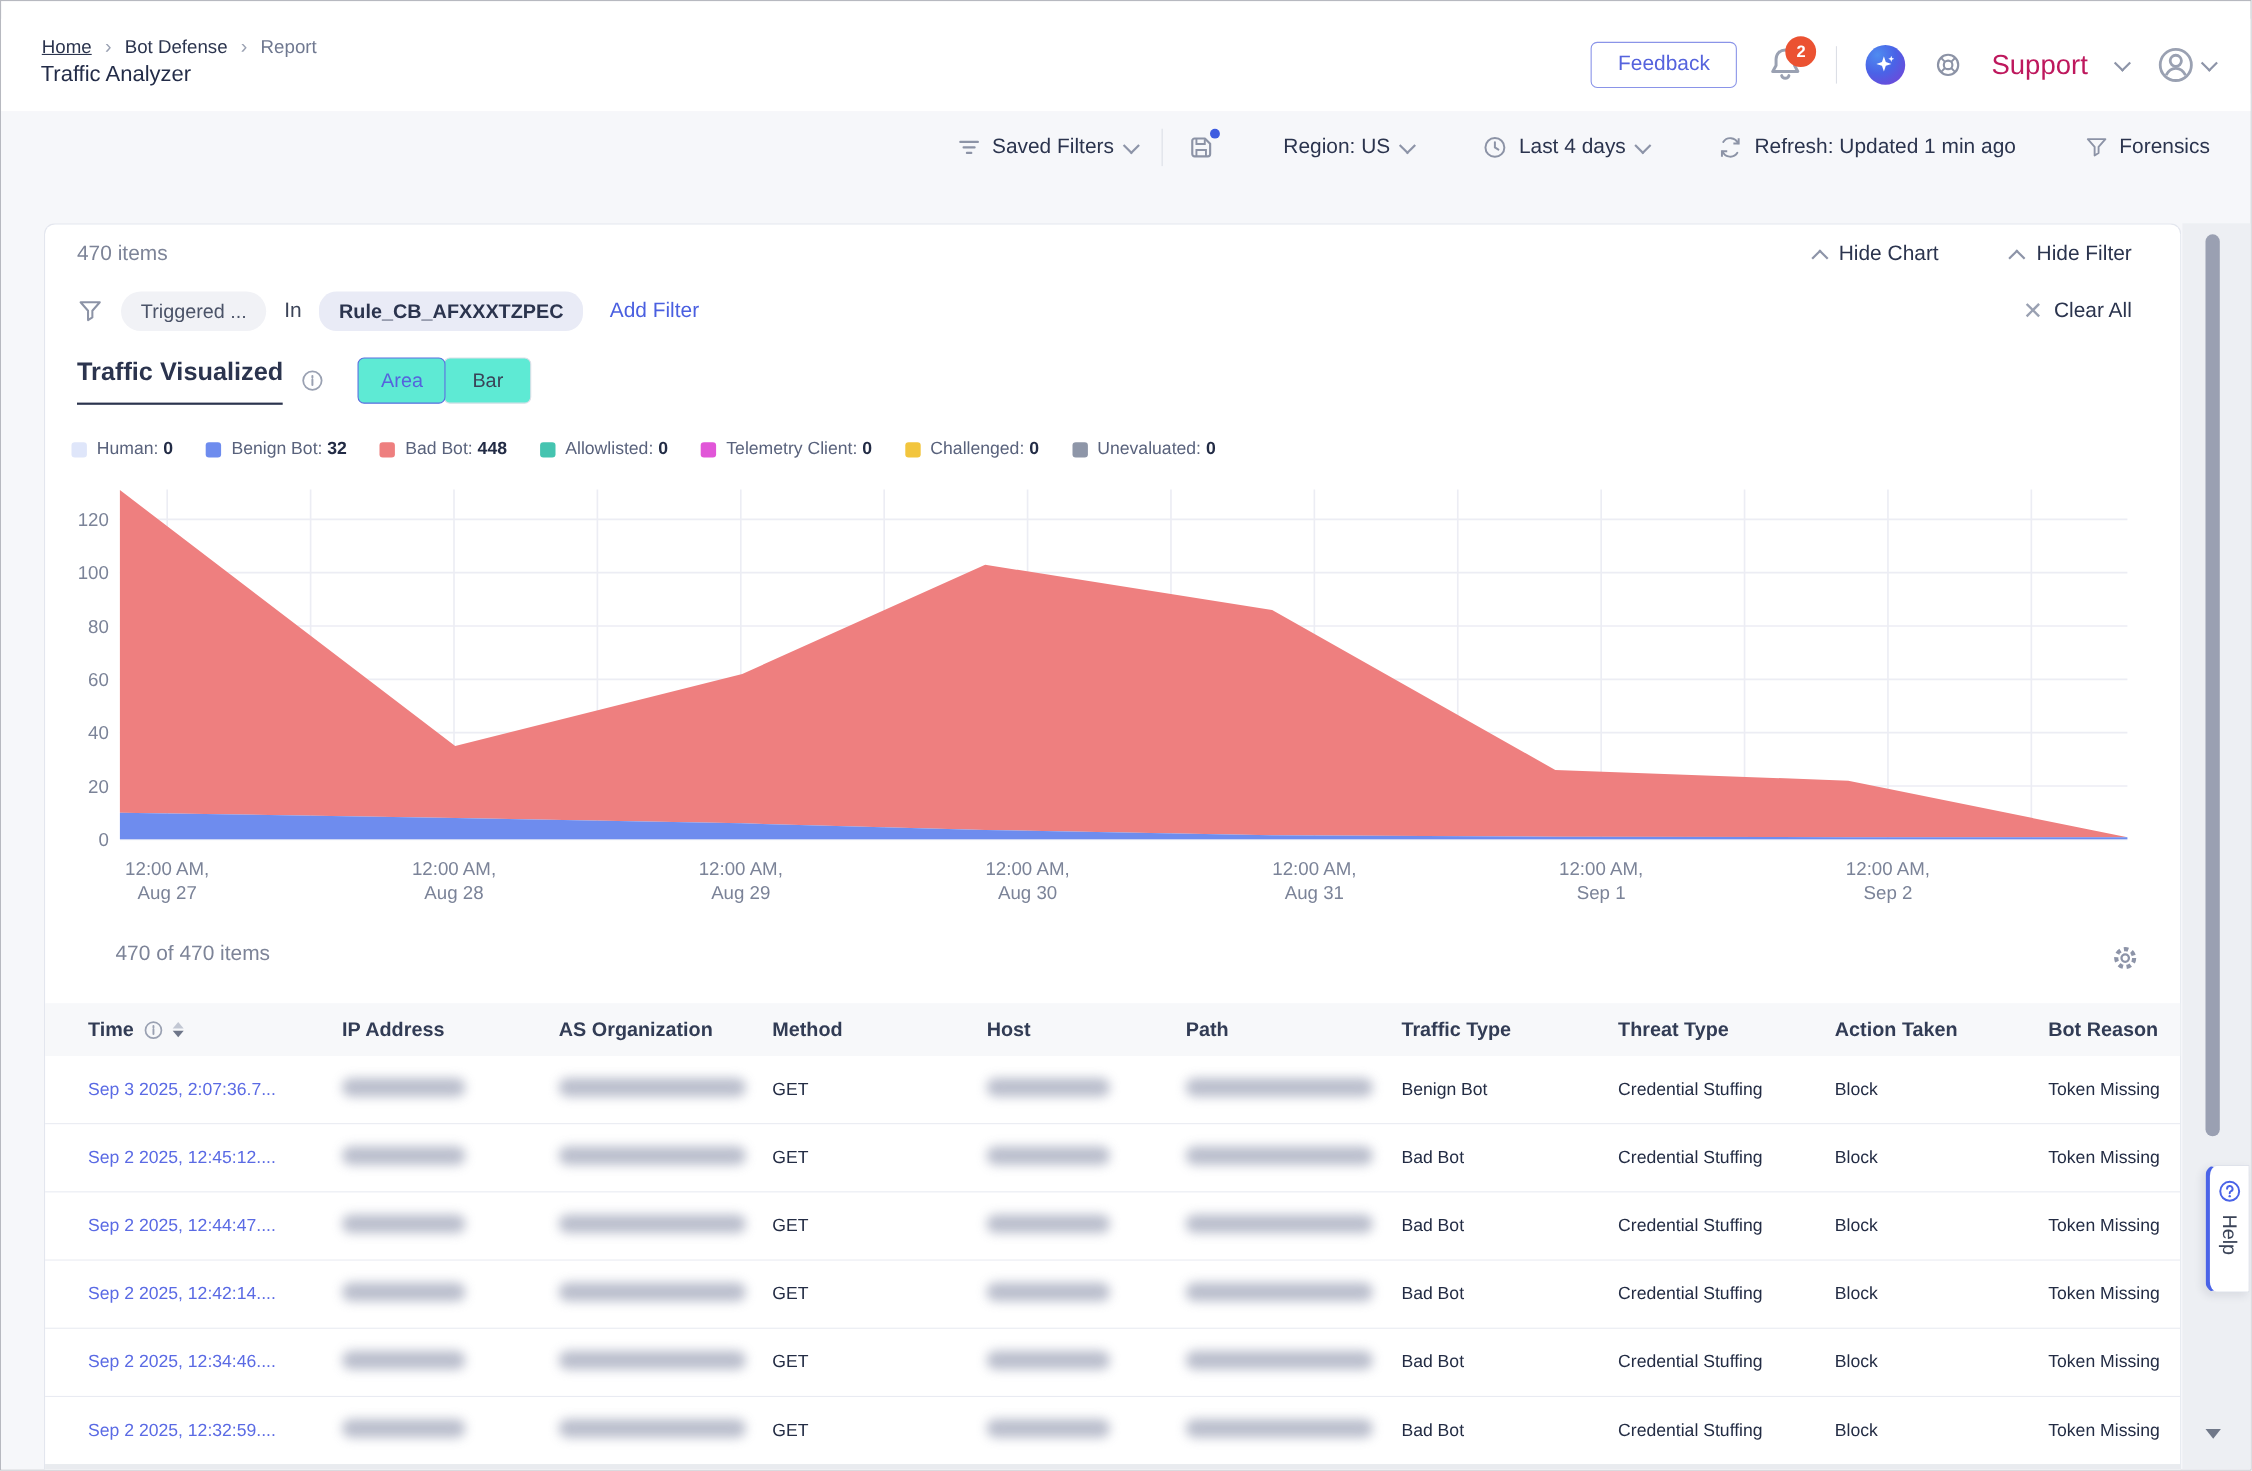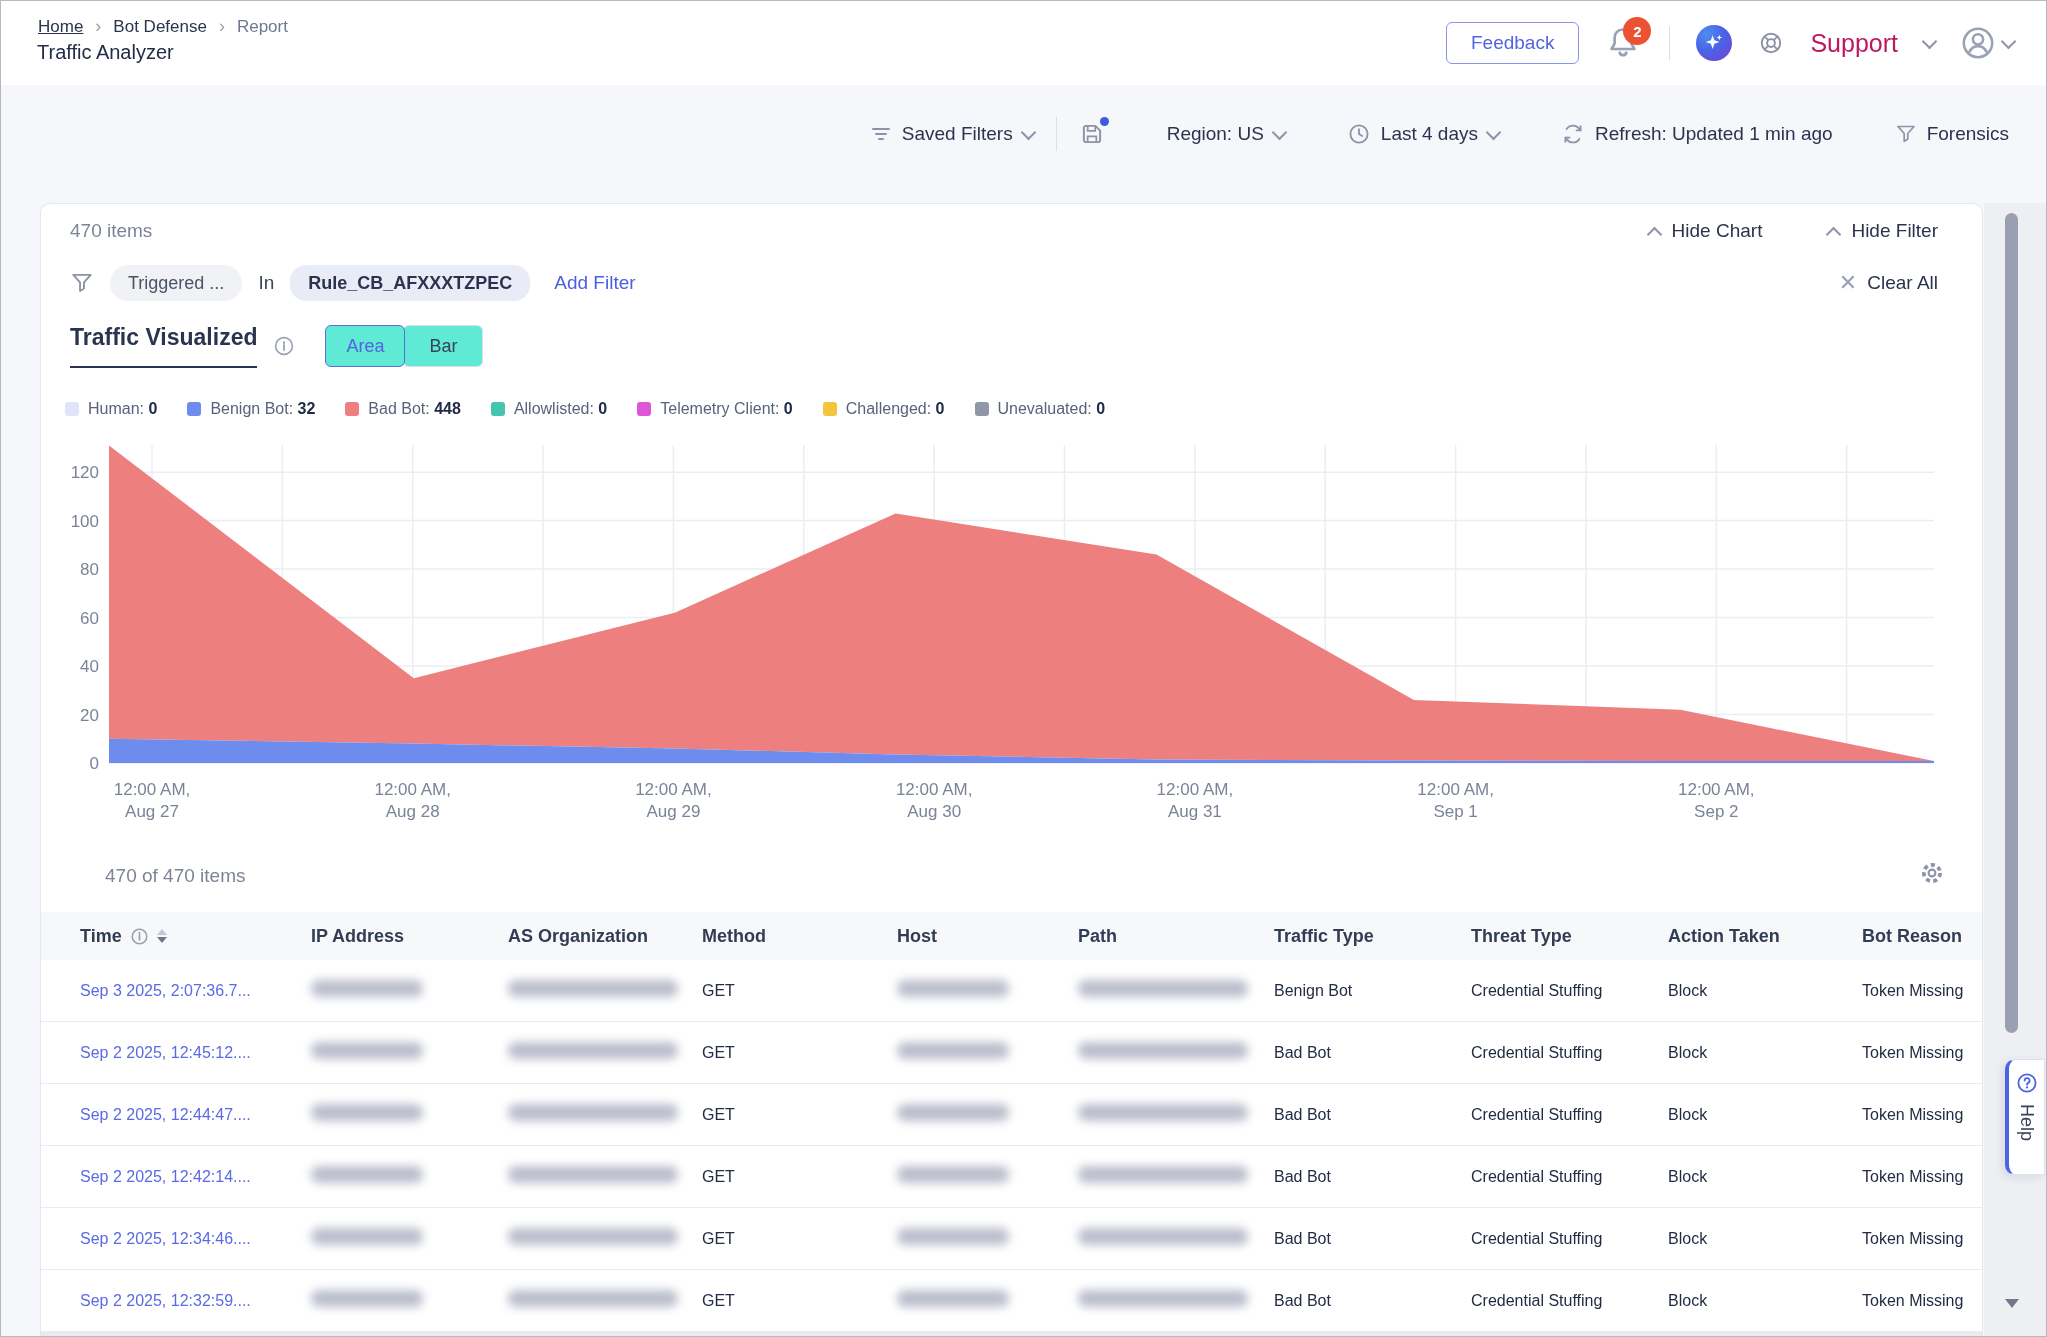--- a/index.html
+++ b/index.html
@@ -1,20 +1,20 @@
 <!DOCTYPE html>
 <html><head>
 <meta charset="utf-8">
 <style>
   html,body{margin:0;padding:0;background:#fff;}
   .screen{position:relative;width:2047px;height:1337px;box-sizing:border-box;border:1px solid #b7b9c0;
     background:#fff;font-family:"Liberation Sans",sans-serif;color:#2b344e;overflow:hidden;}
   .band{position:absolute;top:84px;left:0;right:0;bottom:0;background:#f6f7fa;}
   
-  .topbar{position:absolute;top:0;left:0;right:0;height:84px;background:#fff;}
+  .topbar{position:absolute;top:16px;left:0;right:0;height:84px;background:#fff;}
   .crumbs{position:absolute;left:37px;top:15px;font-size:17px;color:#2b344e;display:flex;gap:12px;align-items:center;}
   .crumbs .sep{color:#9aa1b2;font-size:18px;}
   .crumb-home{text-decoration:underline;cursor:pointer;}
   .crumb-muted{color:#6f7890;}
   .page-title{position:absolute;left:36px;top:40px;font-size:20px;font-weight:400;color:#232c48;}
   .top-right{position:absolute;right:32px;top:20px;display:flex;align-items:center;gap:26px;height:44px;}
   .feedback-btn{border:1px solid #8a94e8;color:#5563dd;background:#fff;font-size:19px;
     padding:9px 24px;border-radius:6px;font-family:inherit;cursor:pointer;}
   .bell-wrap{position:relative;width:38px;height:40px;cursor:pointer;}
   .badge{position:absolute;top:-6px;right:-8px;min-width:28px;height:28px;border-radius:14px;background:#eb5232;
@@ -52,21 +52,21 @@
   .section-title{font-size:23px;font-weight:bold;color:#2b344e;border-bottom:2.5px solid #2b344e;padding-bottom:15px;cursor:pointer;}
   .toggle{display:flex;margin-left:14px;}
   .tg-btn{height:42px;min-width:80px;padding:0 16px;background:#5eead4;font-size:18px;font-family:inherit;cursor:pointer;}
   .tg-btn.active{border:1.5px solid #5b6ee0;color:#5563dd;border-radius:6px;z-index:2;}
   .tg-btn.idle{border:1px solid #dcdfe8;color:#3a4258;border-radius:6px;margin-left:-2px;}
   .legend{position:absolute;left:24px;top:196px;display:flex;gap:30px;align-items:center;}
   .lg-item{display:flex;align-items:center;gap:9px;font-size:16px;color:#59627c;cursor:pointer;}
   .lg-sq{width:14px;height:14px;border-radius:3px;display:inline-block;}
   .lg-item b{color:#222b45;}
   
-  .gear-row{position:absolute;left:64px;right:36px;top:653px;height:30px;display:flex;justify-content:space-between;align-items:flex-end;}
+  .gear-row{position:absolute;left:64px;right:36px;top:653px;height:30px;display:flex;justify-content:space-between;align-items:flex-start;}
   .summary{color:#7d8498;font-size:19px;}
   .grid{display:grid;grid-template-columns:231px 197px 194px 195px 181px 196px 197px 197px 194px 1fr;
     align-items:center;padding-left:39px;box-sizing:border-box;}
   .thead{position:absolute;left:0;right:0;top:708px;height:48px;background:#f7f8fa;font-size:18px;font-weight:bold;color:#323c55;}
   .th{display:flex;align-items:center;gap:8px;}
   .tbody{position:absolute;left:0;right:0;top:756px;}
   .trow{height:62px;border-bottom:1px solid #e9ebf2;font-size:16px;color:#232c44;cursor:pointer;}
   .tlink{color:#5a6ae4;cursor:pointer;}
   .blur-blob{display:inline-block;height:17px;border-radius:8px;background:#a9aec0;filter:blur(5px);opacity:.8;}
   .sort{display:inline-flex;flex-direction:column;gap:2px;cursor:pointer;}

